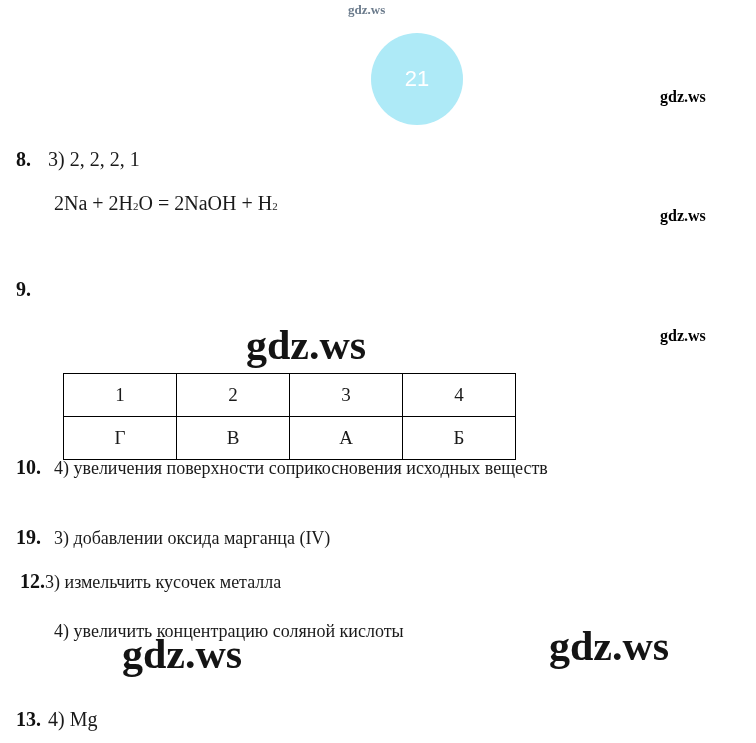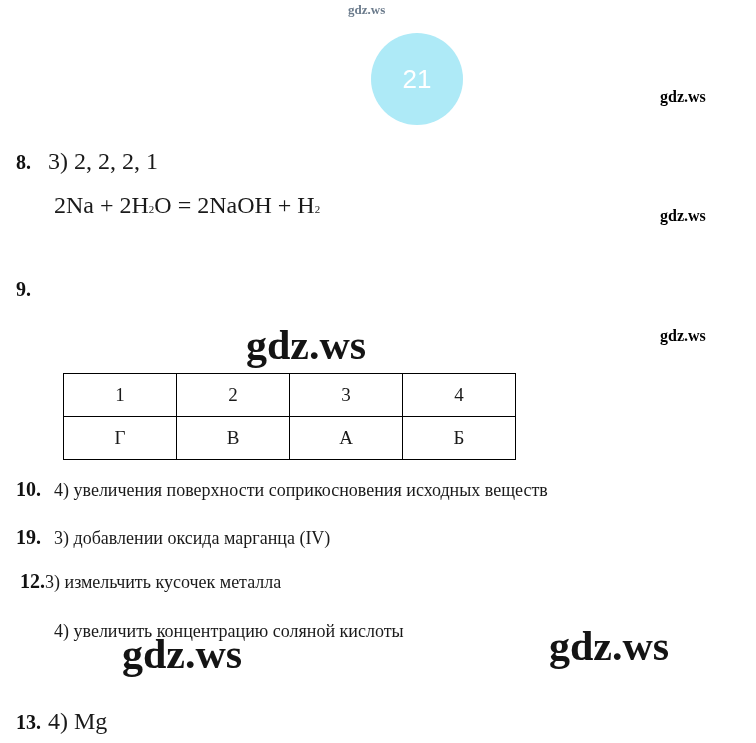--- a/index.html
+++ b/index.html
@@ -57,53 +57,53 @@
     left: 371px;
     top: 33px;
     width: 92px;
     height: 92px;
     border-radius: 50%;
     background: #aeeaf7;
     display: flex;
     align-items: center;
     justify-content: center;
     color: #ffffff;
-    font-size: 26px;
+    font-size: 22px;
     font-family: "Liberation Sans", sans-serif;
     font-weight: normal;
   }
 
   
   .item {
     position: absolute;
     display: flex;
     align-items: baseline;
   }
   .num {
     font-weight: bold;
     font-size: 20px;
     font-family: "Liberation Serif", serif;
     color: #111111;
   }
   .txt {
-    font-size: 24px;
+    font-size: 20px;
     font-family: "Liberation Serif", serif;
     color: #1a1a1a;
     white-space: nowrap;
   }
   .txt-sm { font-size: 18px; }
 
   sub { font-size: 0.68em; vertical-align: sub; }
 
   
   #item8      { left: 16px;  top: 148px; }
   #item8 .num { width: 32px; }
   #eq8        { left: 54px;  top: 192px; }
   #item9      { left: 16px;  top: 278px; }
-  #item10     { left: 16px;  top: 478px; }
+  #item10     { left: 16px;  top: 456px; }
   #item10 .num{ width: 38px; }
   #item11     { left: 16px;  top: 526px; }
   #item11 .num{ width: 38px; }
   #item12     { left: 7px;  top: 570px; text-align: right; }
   #item12 .num{ width: 38px; }
   #item12b    { left: 54px;  top: 621px; }
   #item13     { left: 16px;  top: 708px; }
   #item13 .num{ width: 32px; }
 
   

